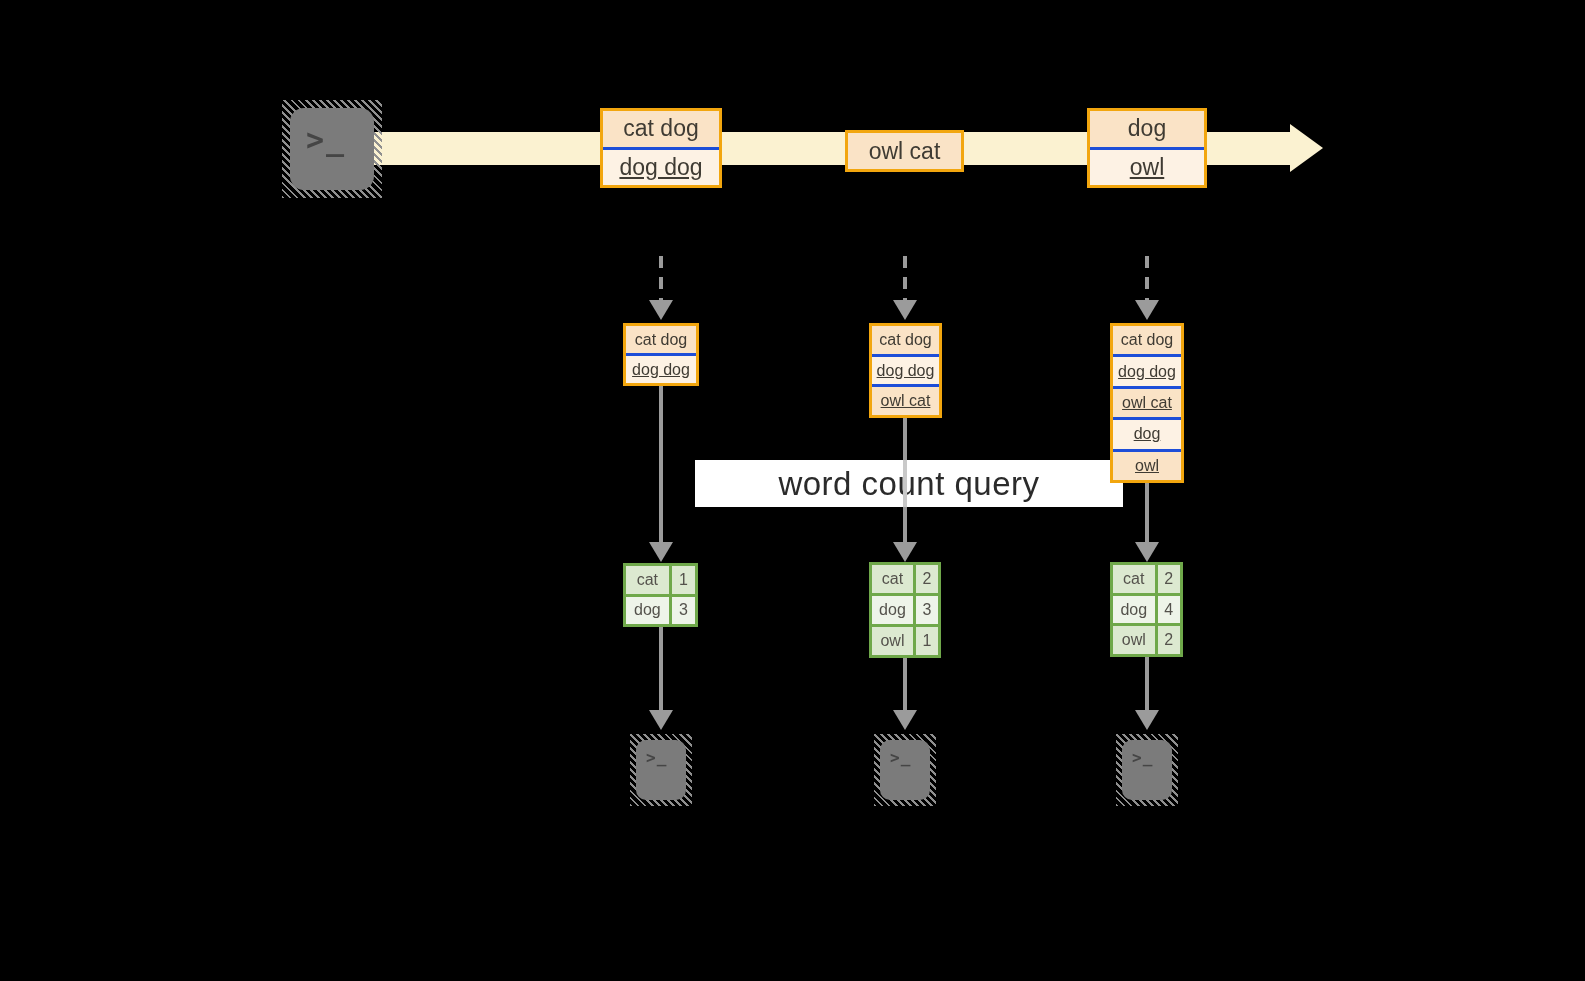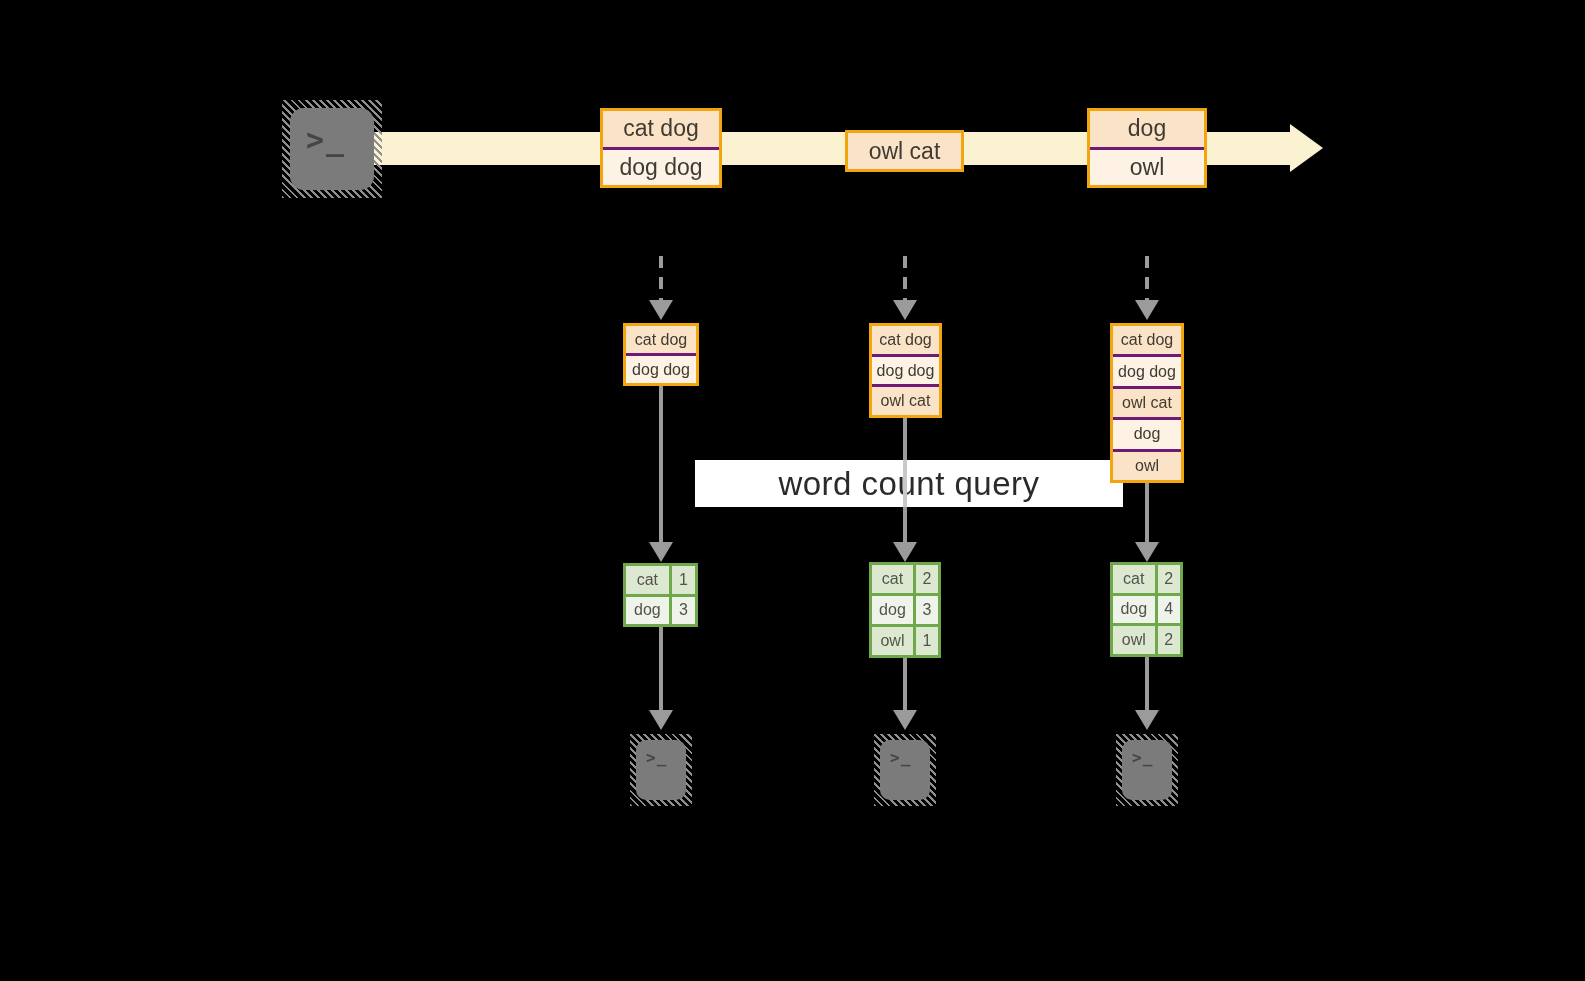--- a/index.html
+++ b/index.html
@@ -33,21 +33,21 @@
   }
   
   .obox{
     position:absolute;border:3px solid #F2A60E;box-sizing:border-box;
     display:flex;flex-direction:column;z-index:2;
   }
   .obox .ocell{
     flex:1;display:flex;align-items:center;justify-content:center;
     color:#3F3B33;background:#FAE3C6;
   }
-  .obox .ocell + .ocell{border-top:3px solid #701a75;}
+  .obox .ocell + .ocell{border-top:3px solid #1d4ed8;text-decoration:underline;}
   .obox .ocell.light{background:#FDF2E4;}
   .tl-box .ocell{font-size:23px;}
   .stack .ocell{font-size:16px;}
   .stack{z-index:6;}
   
   .vdash{
     position:absolute;width:4px;
     background:repeating-linear-gradient(180deg,#9B9B9B 0 12px,rgba(0,0,0,0) 12px 21px);
   }
   .vline{position:absolute;width:4px;background:#9B9B9B;z-index:1;}
@@ -59,21 +59,21 @@
   
   .banner{
     position:absolute;left:695px;top:460px;width:428px;height:47px;background:#FFFFFF;
     display:flex;align-items:center;justify-content:center;z-index:4;
   }
   .banner-label{font-size:33px;font-weight:300;color:#2B2B2B;letter-spacing:0.5px;}
   .banner-strip{position:absolute;left:903px;top:460px;width:4px;height:47px;background:#C9C9C9;z-index:5;}
   
   .gtable{
     position:absolute;border:3px solid #6FA84A;box-sizing:border-box;
-    display:flex;flex-direction:column;z-index:2;background:#6FA84A;justify-content:flex-end;
+    display:flex;flex-direction:column;z-index:2;background:#6FA84A;
   }
   .grow{flex:1;display:flex;}
   .grow + .grow{border-top:3px solid #6FA84A;}
   .gcell{
     display:flex;align-items:center;justify-content:center;
     color:#54524C;font-size:16px;background:#DCE9D0;
   }
   .grow.light .gcell{background:#EEF4E9;}
   .gcell.word{flex:0 0 62%;}
   .gcell.count{flex:1;border-left:3px solid #6FA84A;}

